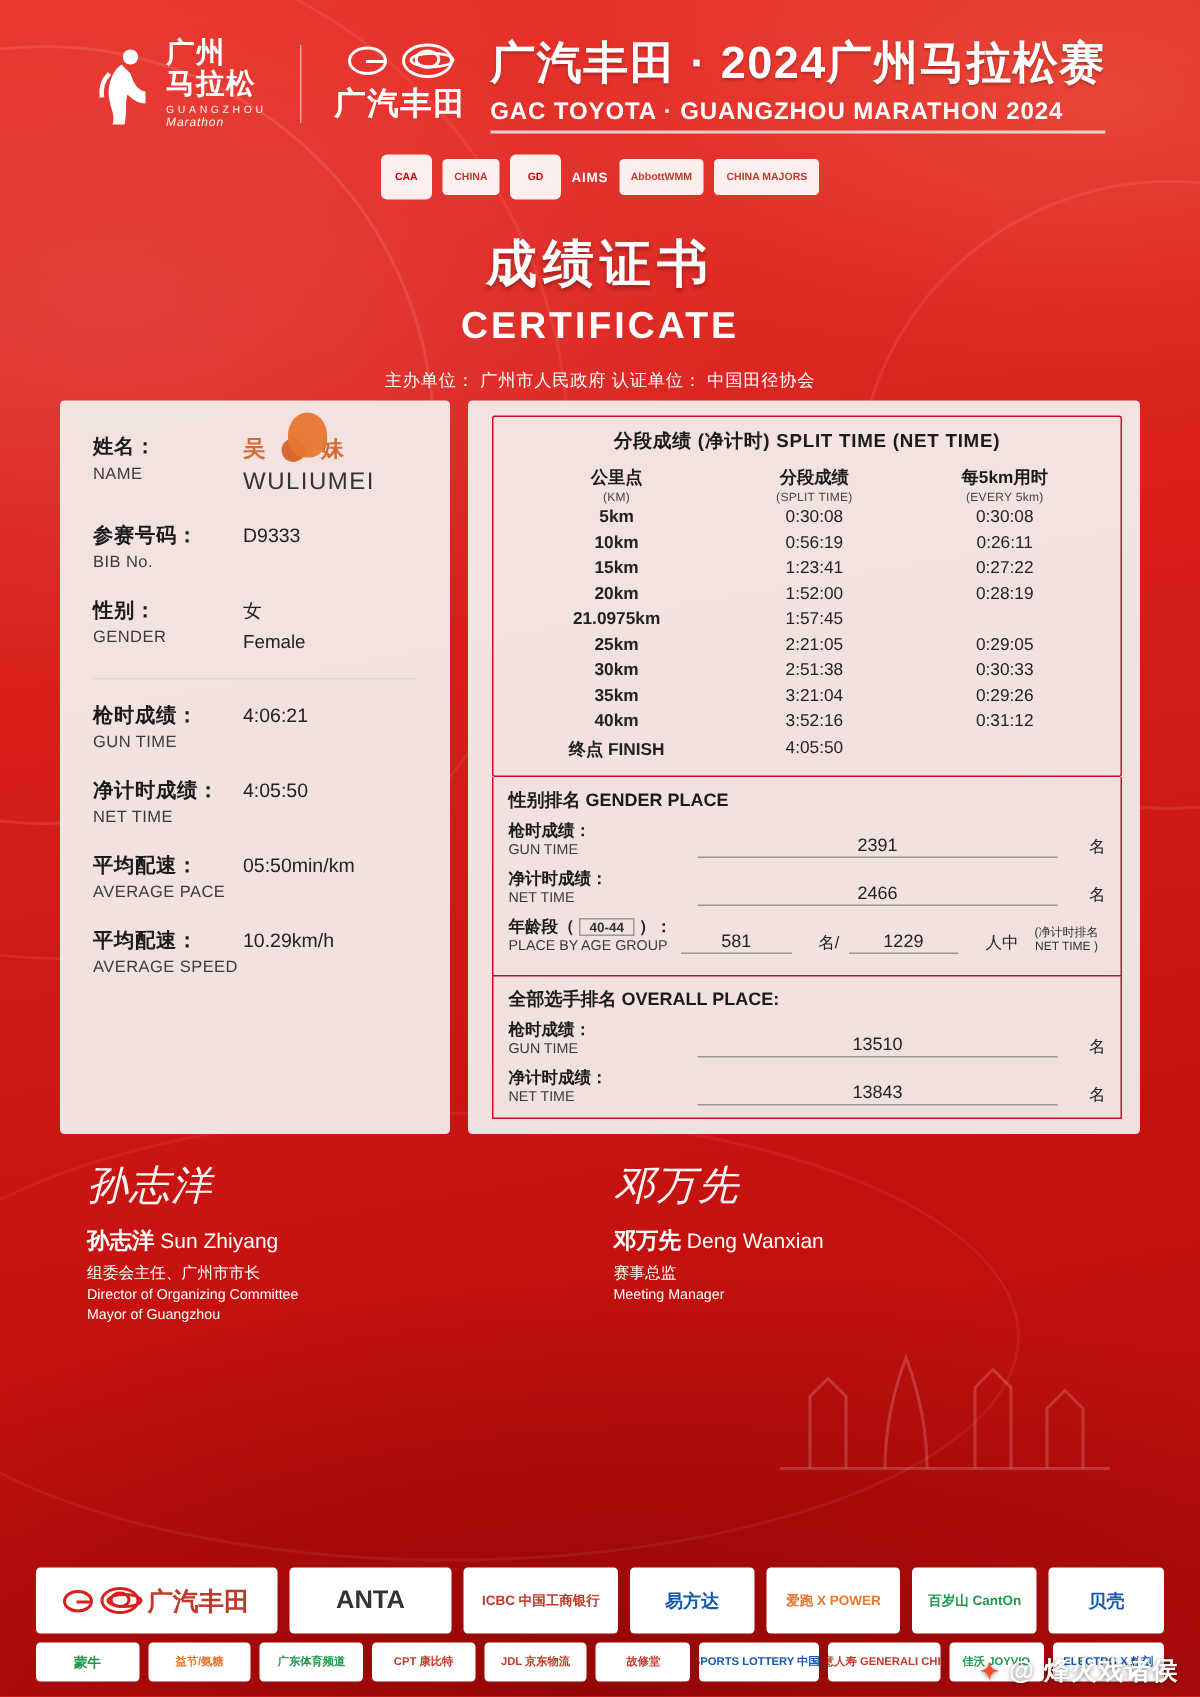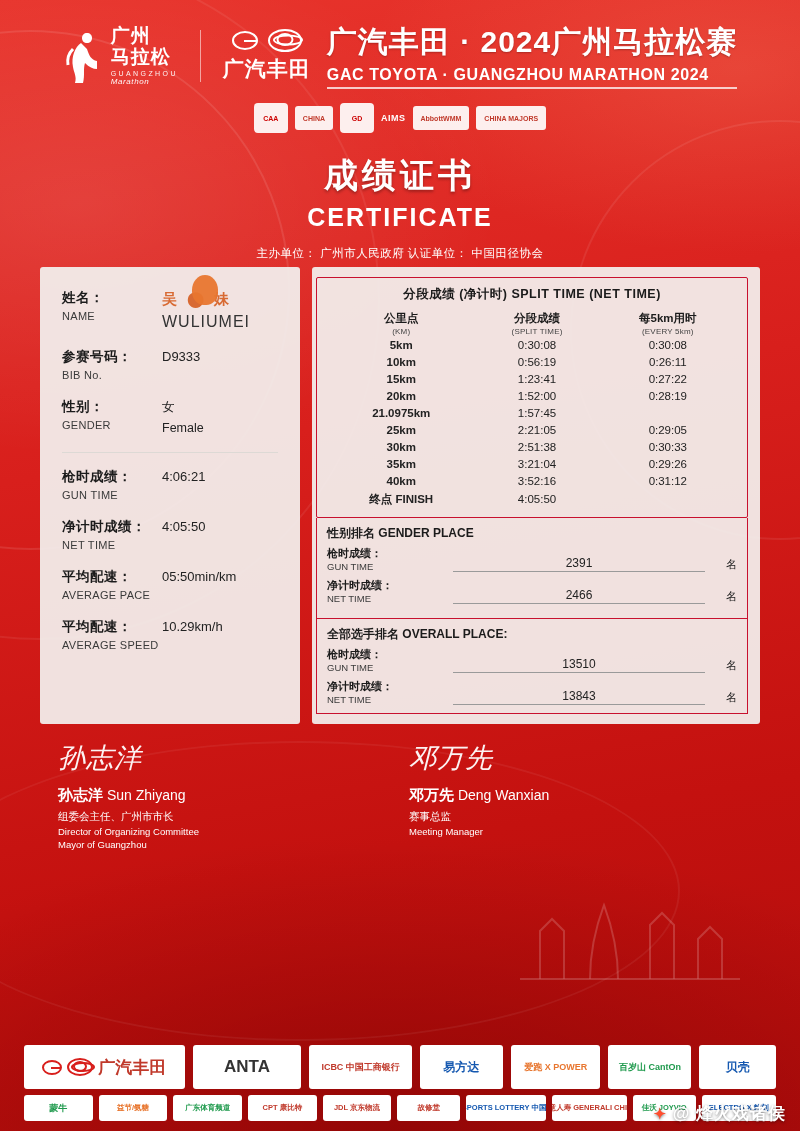--- a/index.html
+++ b/index.html
@@ -85,21 +85,21 @@
   .org-line { text-align:center; color:#fff; font-size:11.5px; margin-top:14px; letter-spacing:.5px;}
   .date-line { text-align:right; color:#fff; font-size:14px; font-weight:bold; padding-right:48px; margin-top:10px; letter-spacing:.5px;}
 
   
   .panels { position:relative; z-index:3; display:flex; gap:12px; padding:6px 40px 0 40px; }
   .panel {
     background:rgba(243,241,239,0.93);
     border-radius:3px;
   }
   .left-panel { width:260px; padding:22px 22px 16px 22px; }
-  .right-panel { flex:1; padding:10px 12px 10px 4px; }
+  .right-panel { flex:1; padding:10px 12px 10px 16px; }
 
   .field { margin-bottom:17px; display:flex; }
   .field .labels { width:100px; }
   .lab-cn { font-size:13.5px; color:#1b1b1b; font-weight:bold; letter-spacing:.5px; }
   .lab-en { font-size:11px; color:#3a3a3a; margin-top:3px; letter-spacing:.3px;}
   .val { font-size:13px; color:#222; padding-top:1px; }
   .val-name { font-size:15px; color:#d86a33; font-weight:bold; letter-spacing:3px;}
   .val-sub { font-size:16px; color:#333; margin-top:4px; letter-spacing:1px;}
   .val-two { font-size:12.5px; color:#222;}
   .val-two .v2 { margin-top:5px; }
@@ -386,20 +386,36 @@
           <div class="punit">名</div>
         </div>
         <div class="prow">
           <div class="pl">
             <div class="pl-cn">净计时成绩：</div>
             <div class="pl-en">NET TIME</div>
           </div>
           <div class="pline">2466</div>
           <div class="punit">名</div>
         </div>
+        <div class="prow">
+          <div class="pl" style="width:auto;">
+            <div class="pl-cn">
+              <span>年龄段（</span><span class="agebox">40-44</span><span>）：</span>
+            </div>
+            <div class="pl-en">PLACE BY AGE GROUP</div>
+          </div>
+          <div class="pline">581</div>
+          <div class="punit">名/</div>
+          <div class="pline">1229</div>
+          <div class="punit" style="width:34px;">人中</div>
+          <div class="note">
+            <span>(净计时排名</span>
+            <span>NET TIME )</span>
+          </div>
+        </div>
       </div>
 
       <div class="place-box">
         <div class="place-title">全部选手排名 OVERALL PLACE:</div>
         <div class="prow">
           <div class="pl">
             <div class="pl-cn">枪时成绩：</div>
             <div class="pl-en">GUN TIME</div>
           </div>
           <div class="pline">13510</div>

